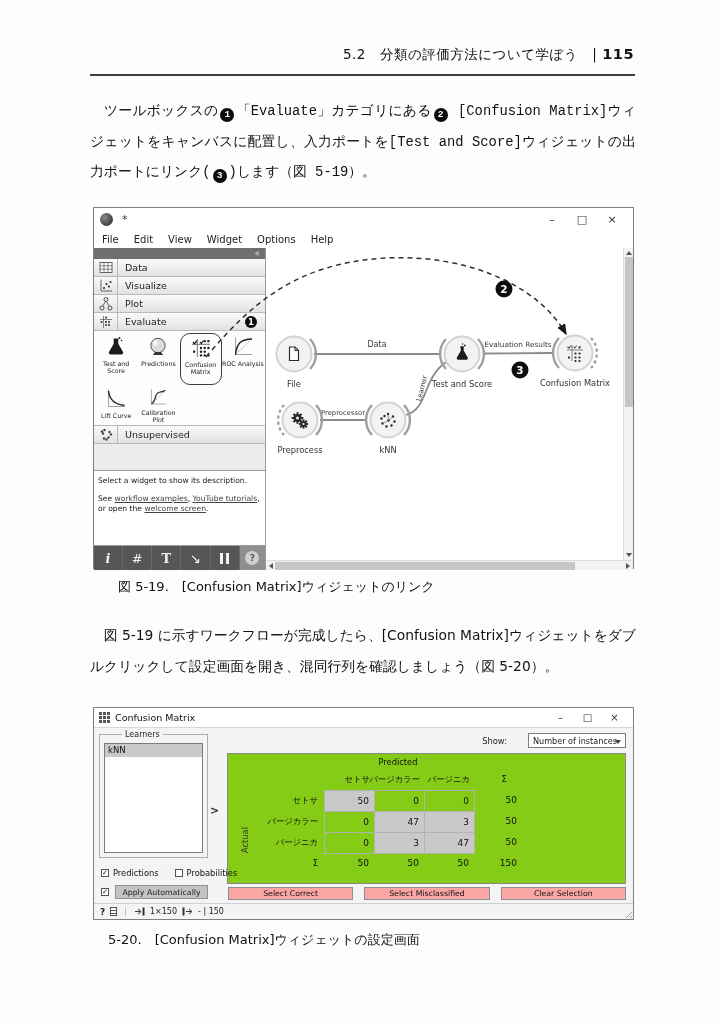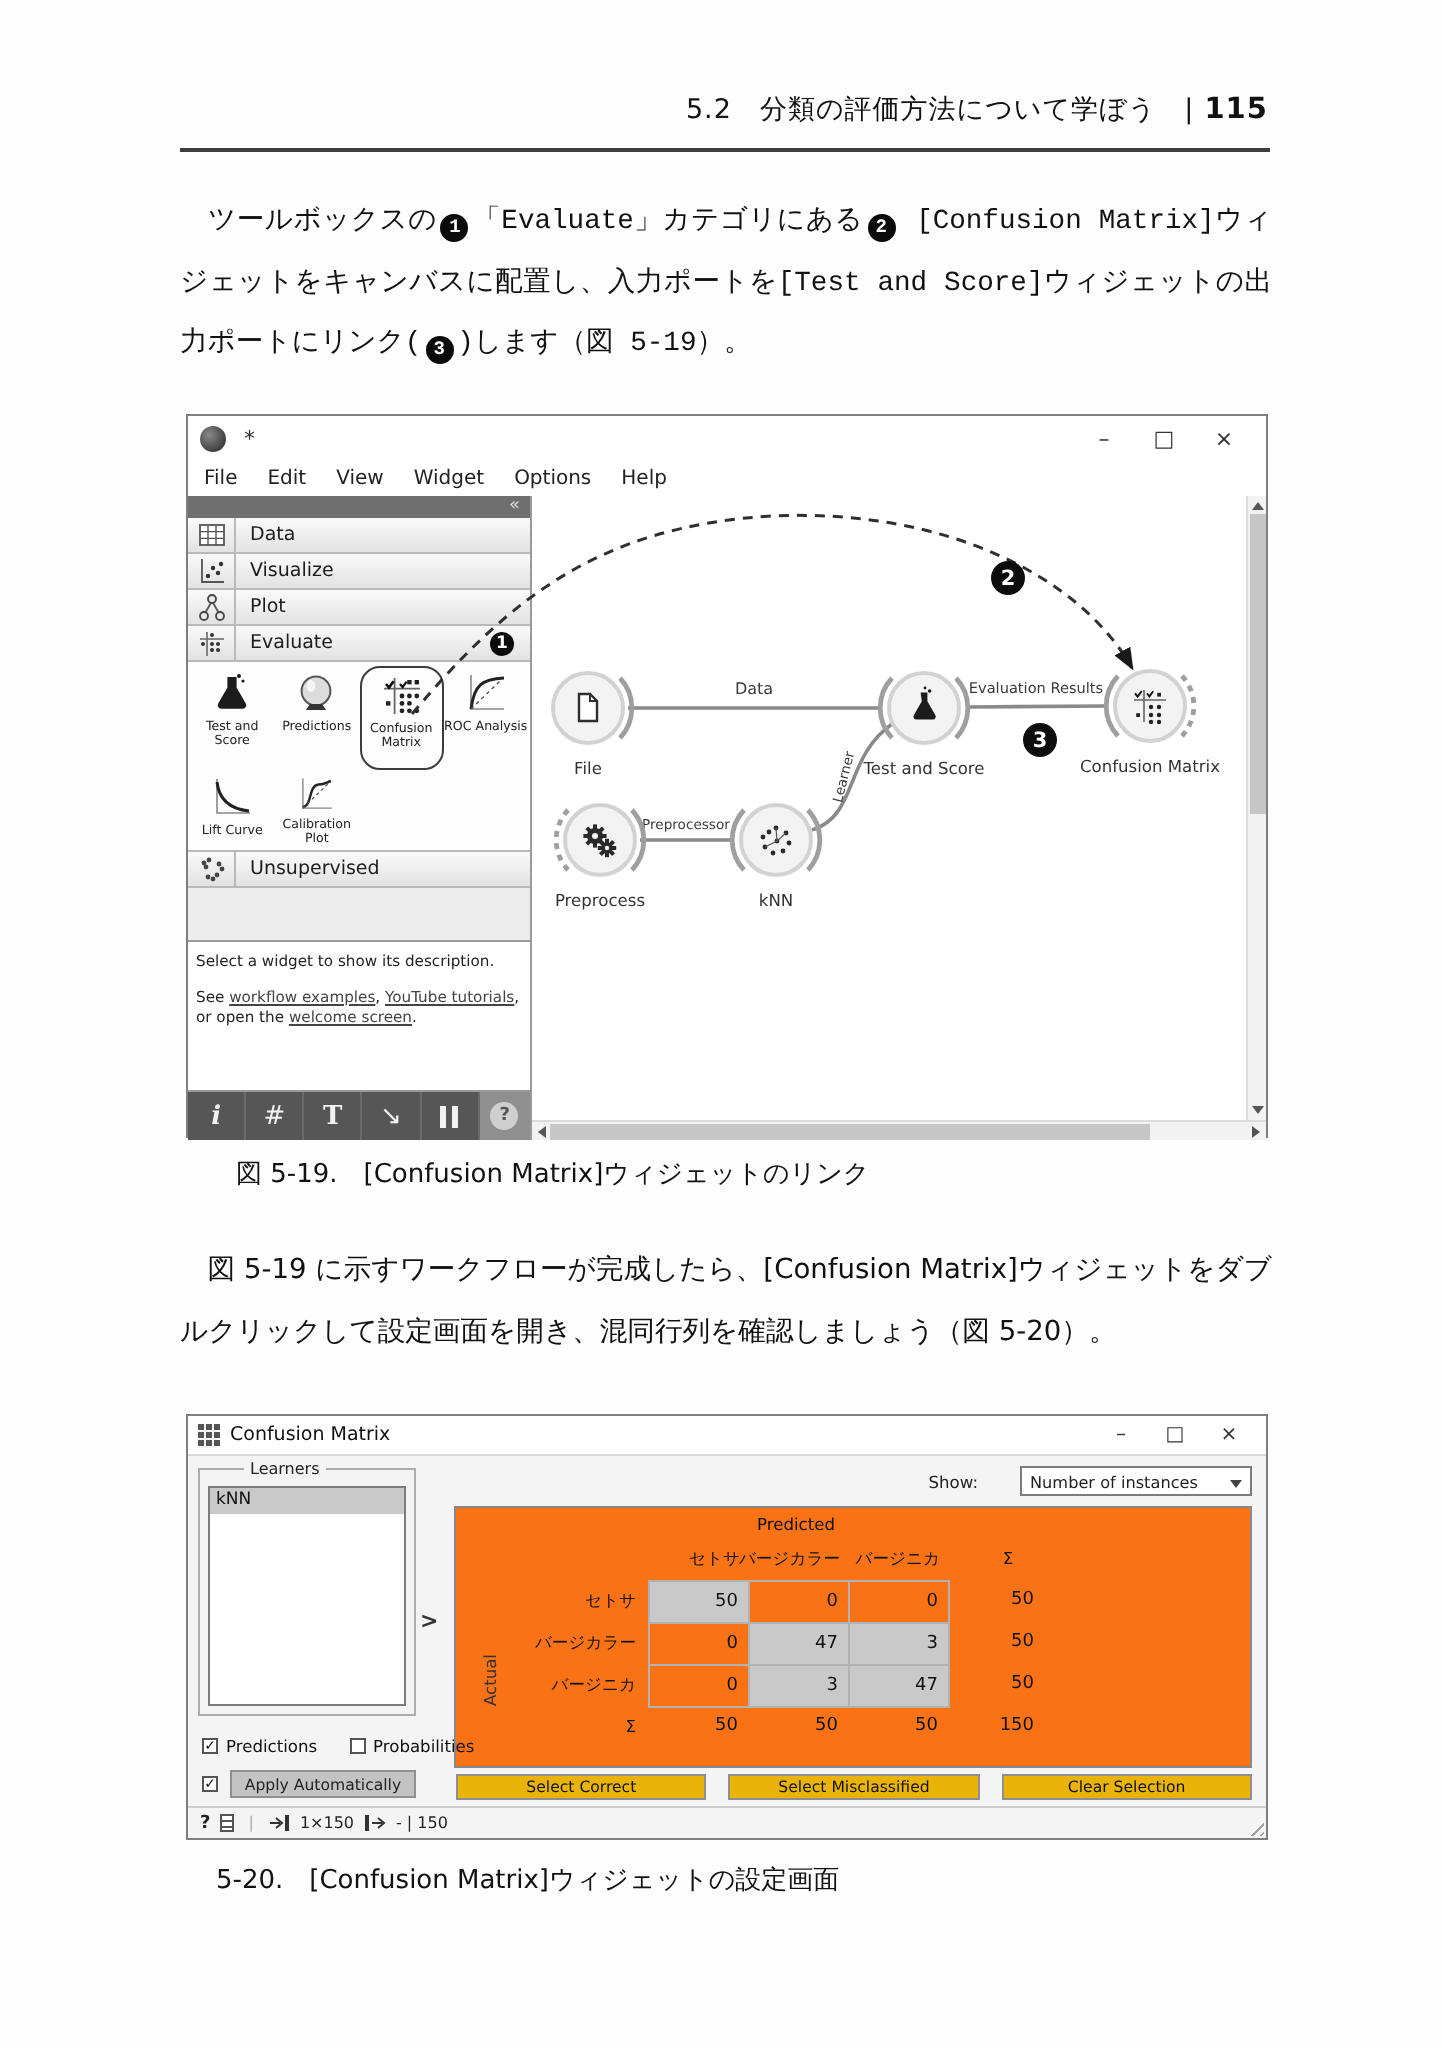--- a/index.html
+++ b/index.html
@@ -67,30 +67,30 @@
 .d-title{font-size:9.5px;margin-left:5px;color:#111;}
 .d-controls{margin-left:auto;display:flex;}
 .d-controls span{width:27px;text-align:center;font-size:10px;color:#333;}
 .groupbox{position:absolute;left:5px;top:26px;width:109px;height:124px;border:1px solid #adadad;}
 .groupbox-label{position:absolute;top:-5px;left:22px;background:#f4f4f4;padding:0 3px;font-size:8px;color:#222;}
 .learner-list{position:absolute;left:4px;top:8px;right:4px;bottom:4px;background:#fff;border:1px solid #7c7c7c;}
 .learner-item{height:13px;background:#c9c9c9;font-size:8.5px;line-height:13px;padding-left:3px;color:#111;}
 .splitter{position:absolute;left:116px;top:96px;font-size:11px;font-weight:bold;color:#333;}
 .show-row{position:absolute;top:25px;right:7px;display:flex;align-items:center;font-size:8.3px;color:#222;}
 .show-label{margin-right:21px;}
-.combo{width:116px;height:15px;border:1px solid #7c7c7c;background:#fff;display:flex;align-items:center;font-size:8.1px;padding-left:4px;position:relative;}
+.combo{width:98px;height:15px;border:1px solid #7c7c7c;background:#fff;display:flex;align-items:center;font-size:8.1px;padding-left:4px;position:relative;}
 .combo .tri-dn{position:absolute;right:4px;top:6px;border-top-color:#444;}
-.matrix-panel{position:absolute;left:133px;top:45px;width:399px;height:131px;background:#f97316;border:1px solid #888;}
+.matrix-panel{position:absolute;left:133px;top:45px;width:399px;height:131px;background:#84cc16;border:1px solid #888;}
 .mp-abs{position:absolute;font-size:8.3px;color:#111;white-space:nowrap;}
 .mtable{position:absolute;left:96px;top:36px;border-collapse:collapse;}
 .mtable td{width:50px;height:21px;border:1px solid #b2b2b2;font-size:9px;text-align:right;padding-right:5px;color:#111;}
 .mtable td.shade{background:#c9c9c9;}
 .actual-label{position:absolute;left:12px;top:36px;height:63px;display:flex;align-items:center;writing-mode:vertical-rl;transform:rotate(180deg);font-size:8.3px;color:#333;}
 .dlg-buttons{position:absolute;left:134px;top:179px;width:398px;display:flex;gap:11px;}
-.dlg-btn{flex:1;height:13px;background:#eab308;border:1px solid #8f8f8f;font-size:7.8px;display:flex;align-items:center;justify-content:center;color:#111;}
+.dlg-btn{flex:1;height:13px;background:#fca5a5;border:1px solid #8f8f8f;font-size:7.8px;display:flex;align-items:center;justify-content:center;color:#111;}
 .cb-row{position:absolute;left:7px;top:160px;display:flex;align-items:center;font-size:8.3px;gap:4px;color:#111;}
 .checkbox{width:8px;height:8px;border:1px solid #555;background:#fff;display:inline-flex;align-items:center;justify-content:center;font-size:7px;line-height:8px;color:#111;flex:0 0 8px;}
 .cb-gap{width:8px;}
 .apply-row{position:absolute;left:7px;top:177px;display:flex;align-items:center;gap:6px;}
 .apply-btn{width:93px;height:14px;background:#c3c3c3;border:1px solid #909090;font-size:7.8px;display:flex;align-items:center;justify-content:center;color:#222;}
 .statusbar{position:absolute;left:0;right:0;bottom:0;height:16px;border-top:1px solid #cfcfcf;display:flex;align-items:center;padding:0 6px;font-size:8px;color:#222;gap:5px;background:#f4f4f4;}
 .sb-help{font-weight:bold;font-size:9px;}
 .doc-icon{width:7px;height:9px;border:1px solid #555;background:linear-gradient(#fff 0 2px,#555 2px 3px,#fff 3px 5px,#555 5px 6px,#fff 6px);}
 .sb-sep{color:#aaa;margin:0 2px;}
 .resize-grip{position:absolute;right:1px;bottom:1px;width:9px;height:9px;background:repeating-linear-gradient(135deg,transparent 0 2px,#a0a0a0 2px 3px);clip-path:polygon(100% 0,100% 100%,0 100%);}

